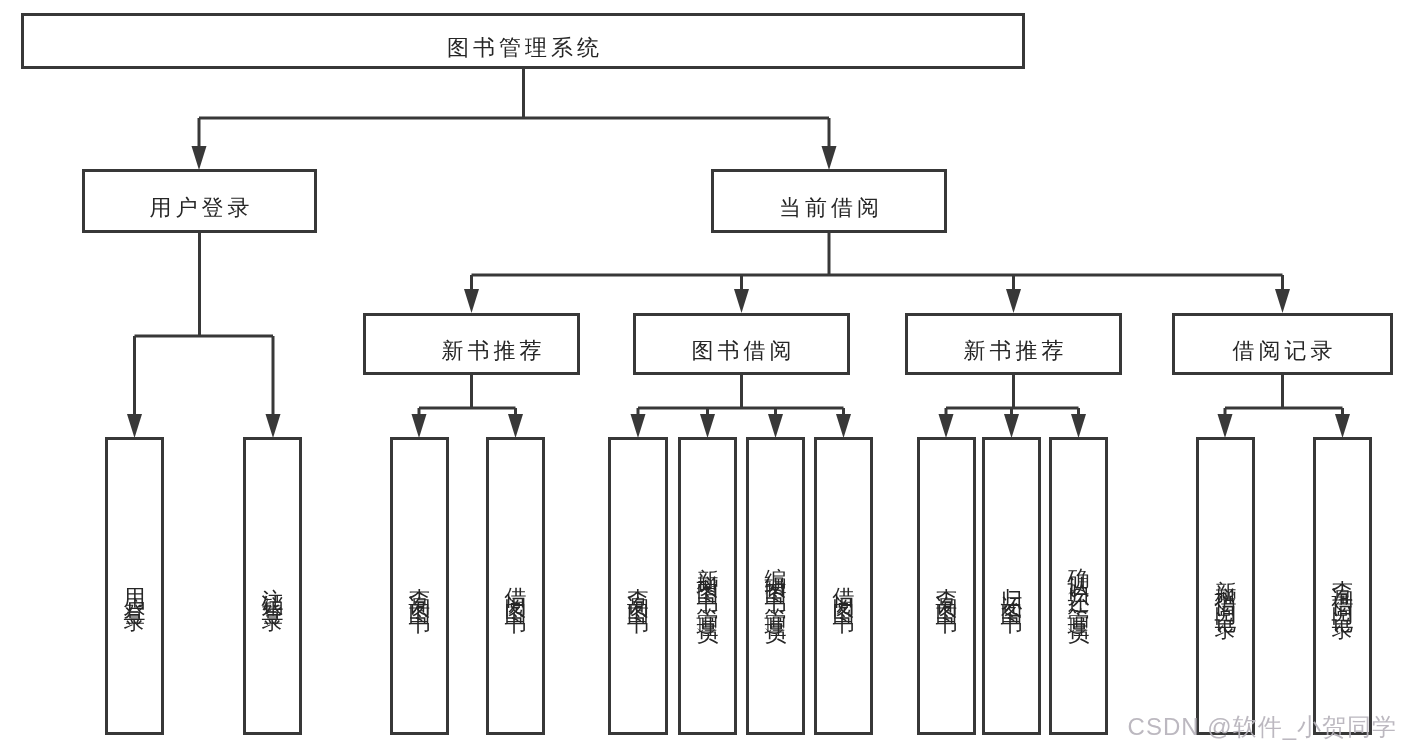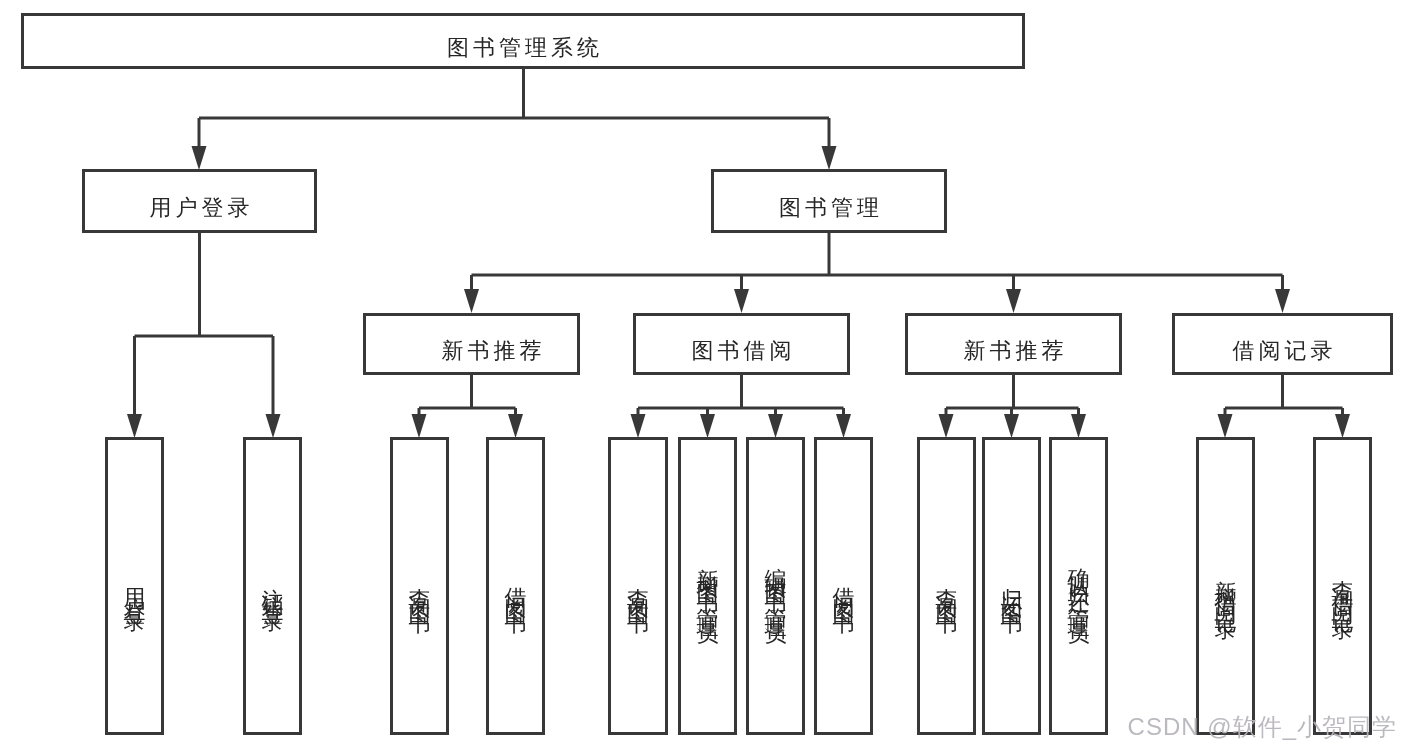--- a/index.html
+++ b/index.html
@@ -136,21 +136,21 @@
   </svg>
 
   <div class="node root">
     <span class="hlabel">图书管理系统</span>
   </div>
 
   <div class="node lvl2" style="left:82px;width:235px;">
     <span class="hlabel">用户登录</span>
   </div>
   <div class="node lvl2" style="left:711px;width:236px;">
-    <span class="hlabel">图书管理</span>
+    <span class="hlabel">当前借阅</span>
   </div>
 
   <div class="node lvl3" style="left:363px;padding-left:40px;">
     <span class="hlabel">新书推荐</span>
   </div>
   <div class="node lvl3" style="left:633px;text-align:center;">
     <span class="hlabel">图书借阅</span>
   </div>
   <div class="node lvl3" style="left:905px;">
     <span class="hlabel">新书推荐</span>

